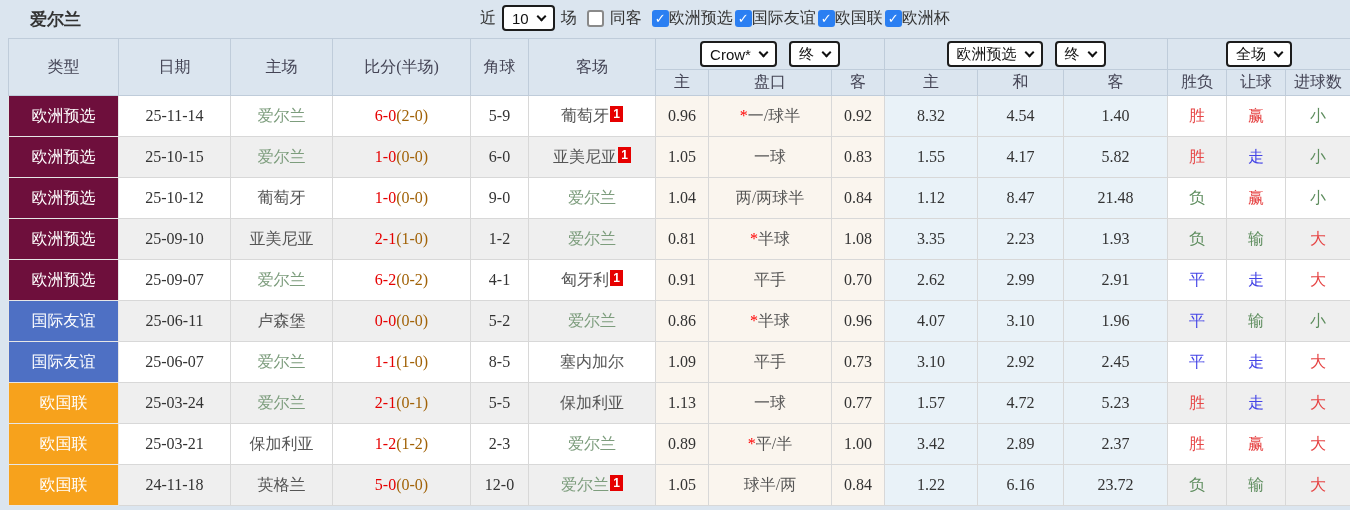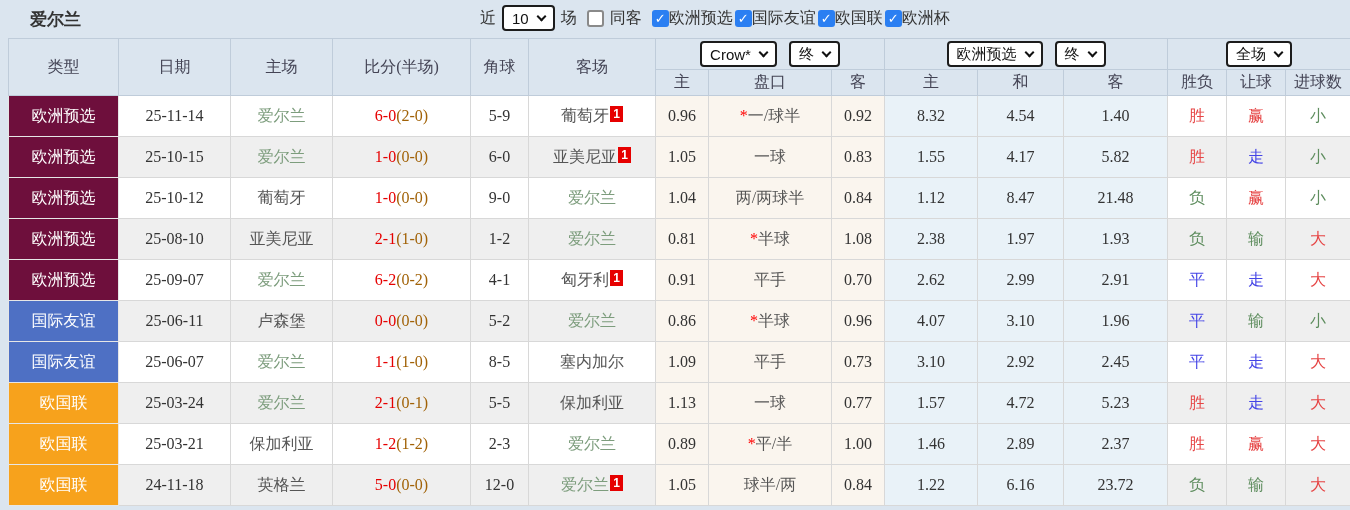--- a/index.html
+++ b/index.html
@@ -233,30 +233,30 @@
         <td class="col-odds">0.84</td>
         <td class="col-avg">1.12</td>
         <td class="col-avg">8.47</td>
         <td class="col-avg">21.48</td>
         <td class="plain" style="color: rgb(94, 141, 94);">负</td>
         <td class="plain" style="color: rgb(230, 68, 68);">赢</td>
         <td class="plain" style="color: rgb(94, 141, 94);">小</td>
       </tr>
       <tr class="even">
         <td class="col-type" style="background: rgb(110, 15, 60);">欧洲预选</td>
-        <td class="plain">25-08-10</td>
+        <td class="plain">25-09-10</td>
         <td class="plain"><span class="team ">亚美尼亚</span></td>
         <td class="plain"><span class="fs">2-1</span><span class="hs">(1-0)</span></td>
         <td class="plain">1-2</td>
         <td class="plain"><span class="team ire">爱尔兰</span></td>
         <td class="col-odds">0.81</td>
         <td class="col-odds"><span class="star">*</span><span class="hcap">半球</span></td>
         <td class="col-odds">1.08</td>
-        <td class="col-avg">2.38</td>
-        <td class="col-avg">1.97</td>
+        <td class="col-avg">3.35</td>
+        <td class="col-avg">2.23</td>
         <td class="col-avg">1.93</td>
         <td class="plain" style="color: rgb(94, 141, 94);">负</td>
         <td class="plain" style="color: rgb(94, 141, 94);">输</td>
         <td class="plain" style="color: rgb(230, 68, 68);">大</td>
       </tr>
       <tr class="odd">
         <td class="col-type" style="background: rgb(110, 15, 60);">欧洲预选</td>
         <td class="plain">25-09-07</td>
         <td class="plain"><span class="team ire">爱尔兰</span></td>
         <td class="plain"><span class="fs">6-2</span><span class="hs">(0-2)</span></td>
@@ -326,21 +326,21 @@
       <tr class="odd">
         <td class="col-type" style="background: rgb(247, 162, 28);">欧国联</td>
         <td class="plain">25-03-21</td>
         <td class="plain"><span class="team ">保加利亚</span></td>
         <td class="plain"><span class="fs">1-2</span><span class="hs">(1-2)</span></td>
         <td class="plain">2-3</td>
         <td class="plain"><span class="team ire">爱尔兰</span></td>
         <td class="col-odds">0.89</td>
         <td class="col-odds"><span class="star">*</span><span class="hcap">平/半</span></td>
         <td class="col-odds">1.00</td>
-        <td class="col-avg">1.46</td>
+        <td class="col-avg">3.42</td>
         <td class="col-avg">2.89</td>
         <td class="col-avg">2.37</td>
         <td class="plain" style="color: rgb(230, 68, 68);">胜</td>
         <td class="plain" style="color: rgb(230, 68, 68);">赢</td>
         <td class="plain" style="color: rgb(230, 68, 68);">大</td>
       </tr>
       <tr class="even">
         <td class="col-type" style="background: rgb(247, 162, 28);">欧国联</td>
         <td class="plain">24-11-18</td>
         <td class="plain"><span class="team ">英格兰</span></td>

